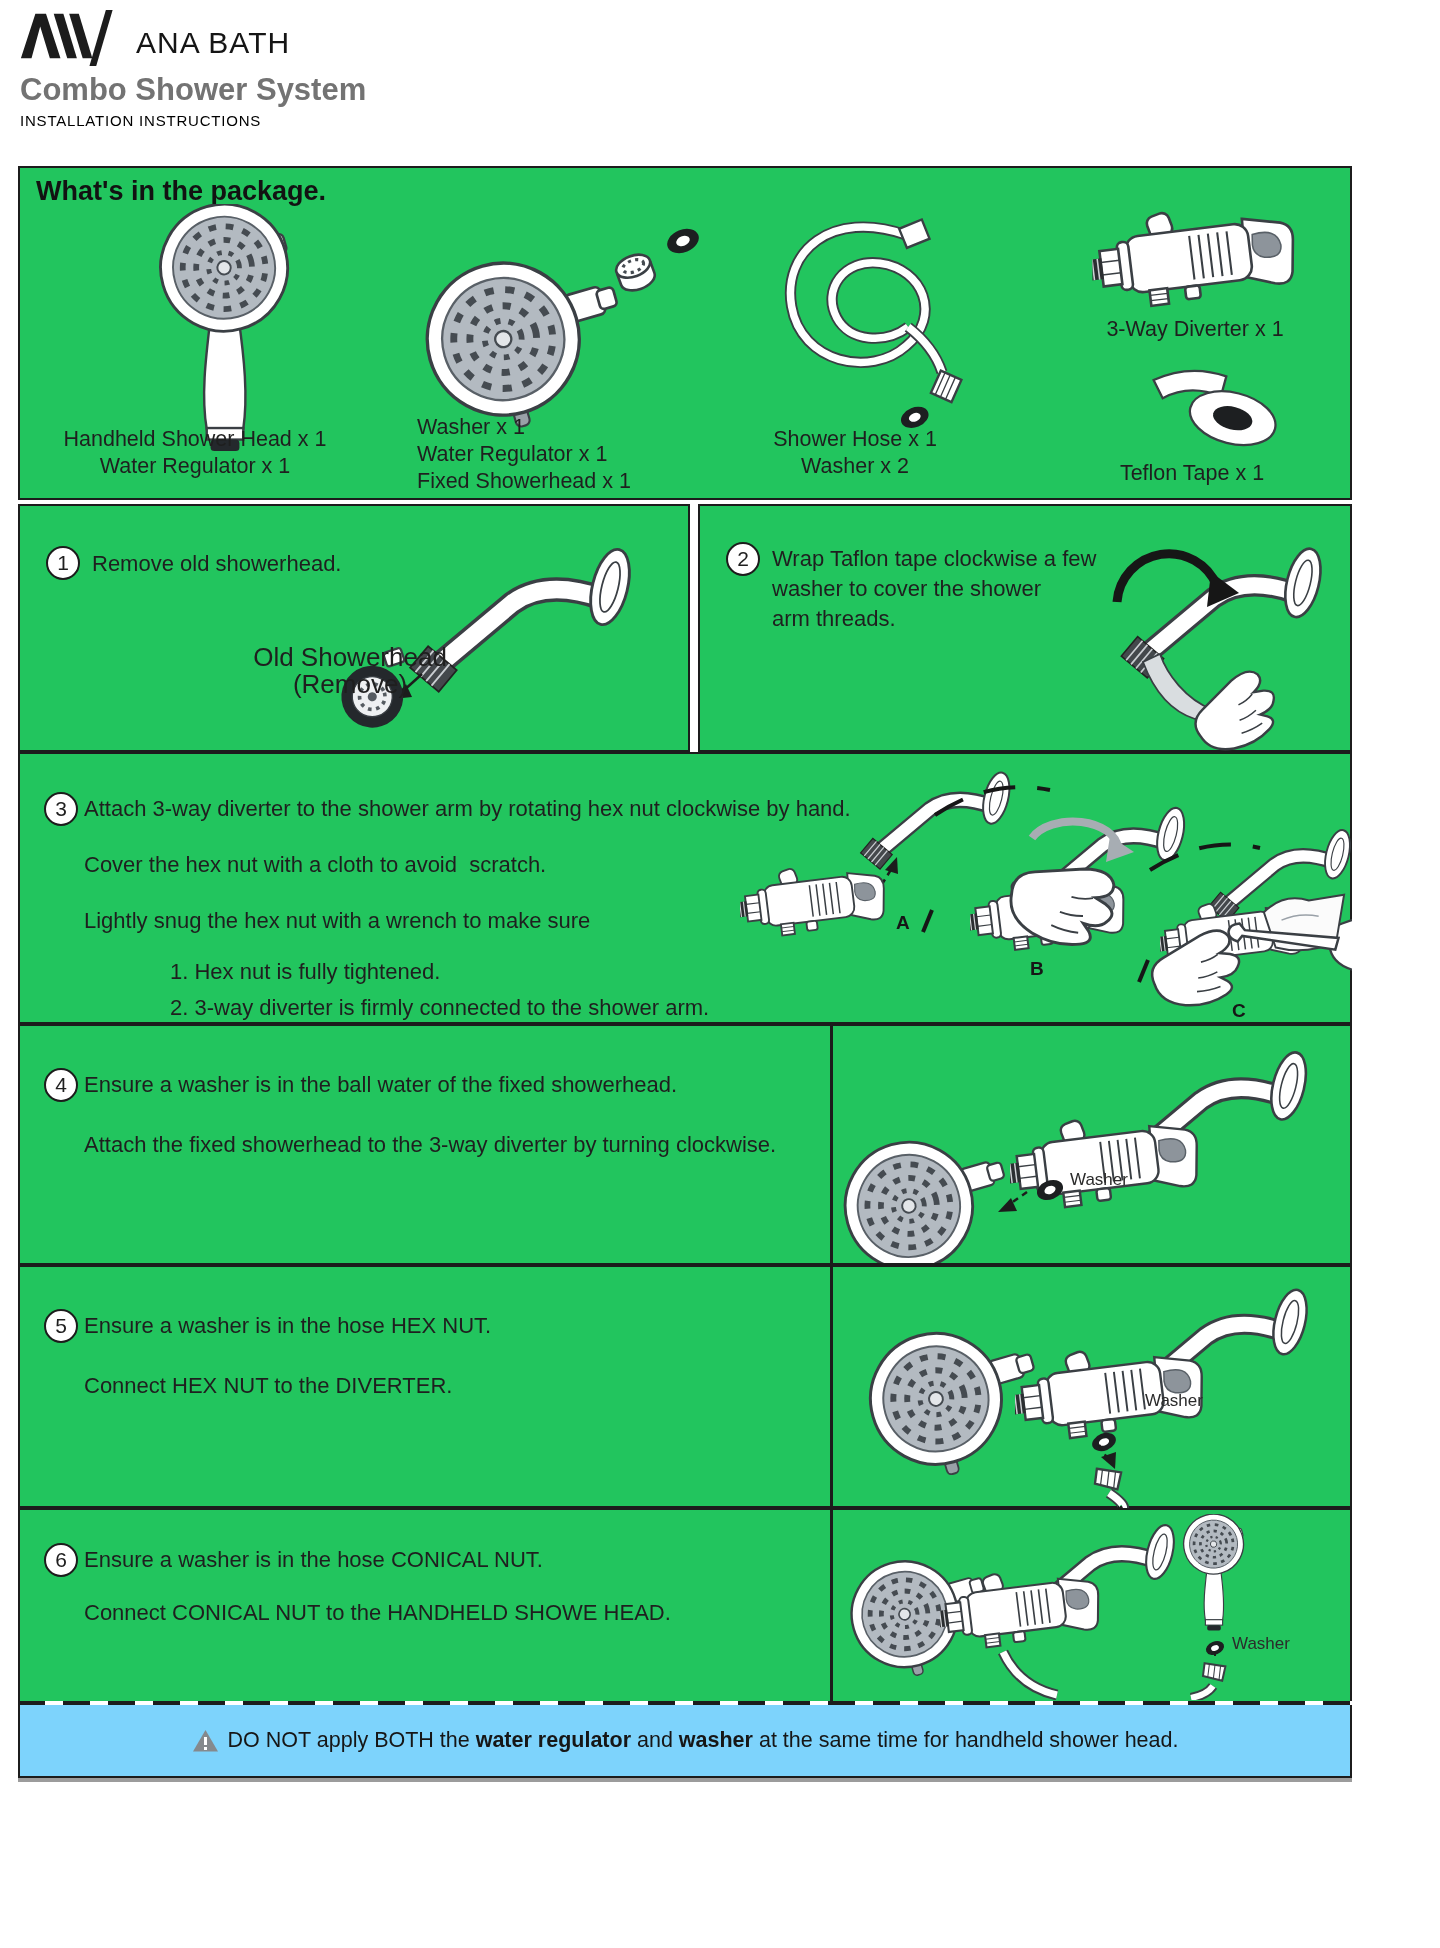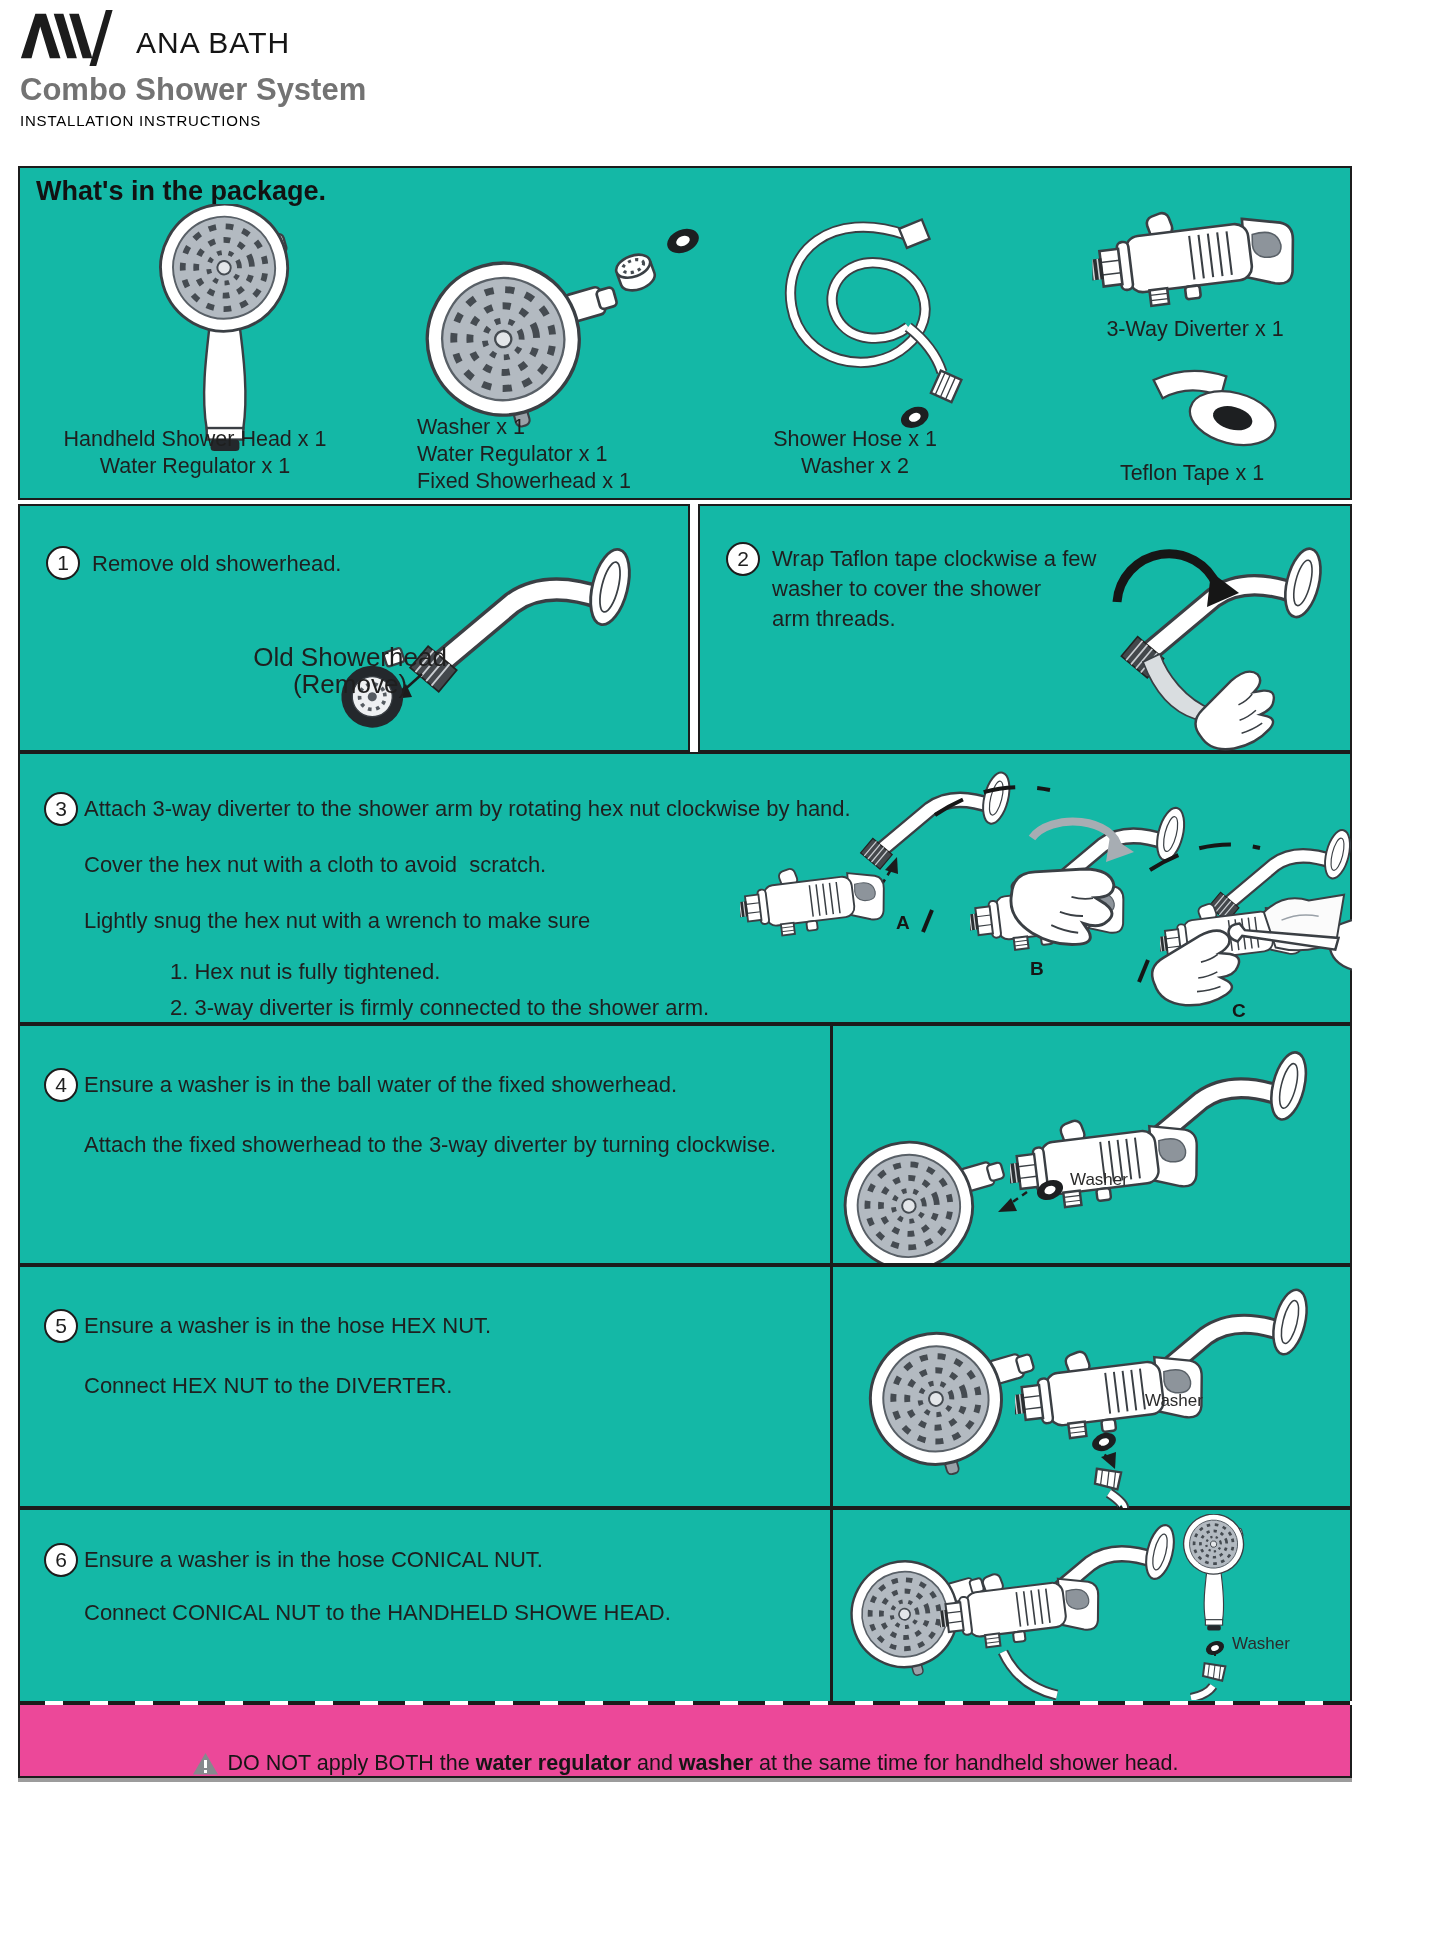--- a/index.html
+++ b/index.html
@@ -3,36 +3,36 @@
 <meta charset="utf-8">
 <style>
 *{margin:0;padding:0;box-sizing:border-box}
 html,body{background:#fff}
 .page{position:relative;width:1440px;height:1948px;background:#fff;overflow:hidden;
   font-family:"Liberation Sans",sans-serif;color:#1f1f1f}
 .logo{position:absolute;left:20px;top:10px;display:flex;align-items:flex-end;gap:8px}
 .brand{font-size:30px;font-weight:400;letter-spacing:1px;color:#151515;padding-bottom:6px}
 .title{position:absolute;left:20px;top:72px;font-size:31px;font-weight:700;color:#737373}
 .subtitle{position:absolute;left:20px;top:112px;font-size:15px;letter-spacing:.8px;color:#000000}
-.box{position:absolute;border:2.5px solid #1c1c1c;background:#14b8a6}
+.box{position:absolute;border:2.5px solid #1c1c1c;background:#22c55e}
 .pkg-head{position:absolute;left:16px;top:8px;font-size:27px;font-weight:700;color:#121212}
 .tline{position:absolute;font-size:22px;white-space:pre;color:#1f1f1f}
 .badge{position:absolute;width:34px;height:34px;border:2px solid #1c1c1c;border-radius:50%;
   display:flex;align-items:center;justify-content:center;font-size:21px;color:#1f1f1f;background:#fff}
 .plabel{position:absolute;font-size:21.5px;line-height:27px;color:#1f1f1f}
 .ta-c{text-align:center}
 .flabel{position:absolute;font-size:17px;color:#2b2b2b}
 .callout{position:absolute;font-size:26px;line-height:27px;text-align:center;color:#1f1f1f}
 .abc{position:absolute;font-size:19px;font-weight:700;color:#161616}
 .vsep{position:absolute;top:0;bottom:0;width:2.5px;background:#1c1c1c}
 .fig{position:absolute}
 .dash-sep{position:absolute;left:18px;width:1334px;height:4px;top:1701px;
   background:repeating-linear-gradient(90deg,#1c1c1c 0 27px,transparent 27px 45px)}
-.warn{position:absolute;left:18px;top:1705px;width:1334px;height:73px;background:#ec4899;
-  border:2.5px solid #1c1c1c;border-top:none;display:flex;align-items:flex-end;justify-content:center;gap:9px;
+.warn{position:absolute;left:18px;top:1705px;width:1334px;height:73px;background:#7dd3fc;
+  border:2.5px solid #1c1c1c;border-top:none;display:flex;align-items:center;justify-content:center;gap:9px;
   box-shadow:0 4px 0 #9c9c9c}
 .warn .wt{font-size:21.5px;color:#161616}
 .warn b{font-weight:700}
 svg .ln{stroke:#3a3f44;stroke-width:2.5;fill:#fff}
 </style>
 </head>
 <body>
 
 <svg width="0" height="0" style="position:absolute" aria-hidden="true">
 <defs>

